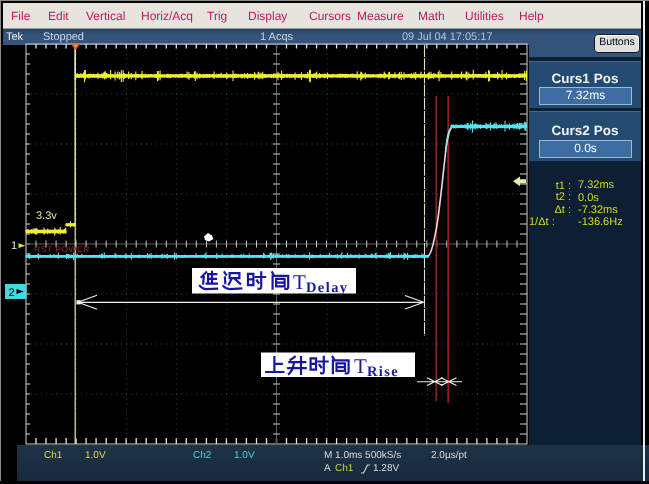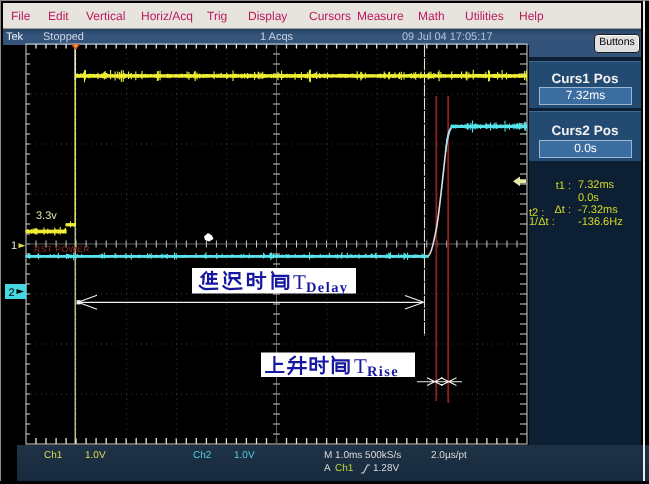--- a/index.html
+++ b/index.html
@@ -40,21 +40,21 @@
   <div class="pan" style="top:17px">
       <span class="h">Curs1 Pos</span>
       <div class="vb">7.32ms</div>
     </div>
   <div class="pan" style="top:66.8px;height:50px">
       <span class="h" style="margin-top:11px">Curs2 Pos</span>
       <div class="vb" style="top:28.5px">0.0s</div>
     </div>
   <span class="yel" style="top:136px;left:0;width:42px;text-align:right">t1 :</span>
     <span class="yel" style="top:135px;left:49px">7.32ms</span>
-  <span class="yel" style="top:163px;left:0;width:42px;text-align:left">t2 :</span>
+  <span class="yel" style="top:147px;left:0;width:42px;text-align:right">t2 :</span>
     <span class="yel" style="top:147.5px;left:49px">0.0s</span>
   <span class="yel" style="top:160px;left:0;width:42px;text-align:right">Δt :</span>
     <span class="yel" style="top:160px;left:49px">-7.32ms</span>
   <span class="yel" style="top:171.5px;left:0;width:42px;text-align:left">1/Δt :</span>
     <span class="yel" style="top:171.5px;left:49px">-136.6Hz</span>
 </div>
 <div class="abs sb">
 <span style="left:27px;top:5px;color:#ddda4e">Ch1</span>
     <span style="left:68px;top:5px;color:#ddda4e">1.0V</span>
 <span style="left:176px;top:5px;color:#55d0dc">Ch2</span>

